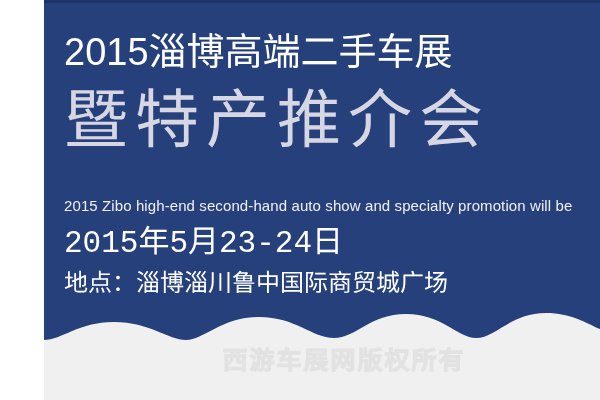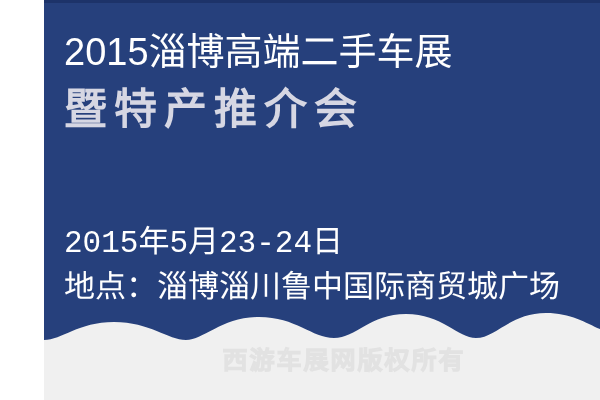--- a/index.html
+++ b/index.html
@@ -50,24 +50,24 @@
     top: 33px;
     font-size: 38px;
     color: #ffffff;
     letter-spacing: 0px;
     font-weight: 400;
   }
 
   #headline-2 {
     left: 20px;
     top: 88px;
-    font-size: 43px;
+    font-size: 64px;
     color: #d6d7e3;
     letter-spacing: 7px;
-    font-weight: 700;
+    font-weight: 400;
   }
 
   #subtitle-en {
     left: 20px;
     top: 198px;
     font-size: 15px;
     color: #f0f0f4;
     letter-spacing: 0.1px;
     font-weight: 400;
   }
@@ -78,21 +78,21 @@
     font-size: 31px;
     color: #ffffff;
     letter-spacing: 0px;
     font-weight: 400;
     font-family: Liberation Mono, monospace;
   }
 
   #venue-line {
     left: 20px;
     top: 271px;
-    font-size: 31px;
+    font-size: 24px;
     color: #ffffff;
     letter-spacing: 0px;
     font-weight: 400;
   }
 
   
   #cloud-wave {
     position: absolute;
     left: 0;
     top: 300px;
@@ -125,20 +125,21 @@
 <div id="banner">
 
   <div id="blue-panel">
     <div id="top-rule"></div>
   </div>
 
   <div class="txt" id="headline-1">2015淄博高端二手车展</div>
 
   <div class="txt" id="headline-2">暨特产推介会</div>
 
+  <div class="txt" id="subtitle-en">2015 Zibo high-end second-hand auto show and specialty promotion will be</div>
 
   <div class="txt" id="date-line">2015年5月23-24日</div>
 
   <div class="txt" id="venue-line">地点：淄博淄川鲁中国际商贸城广场</div>
 
   <svg id="cloud-wave" viewBox="0 0 600 100" preserveAspectRatio="none">
     <path d="M0,100 L0,40
              C 18,40 34,22 70,22
              C 106,22 124,40 142,40
              C 160,40 178,17 215,17

